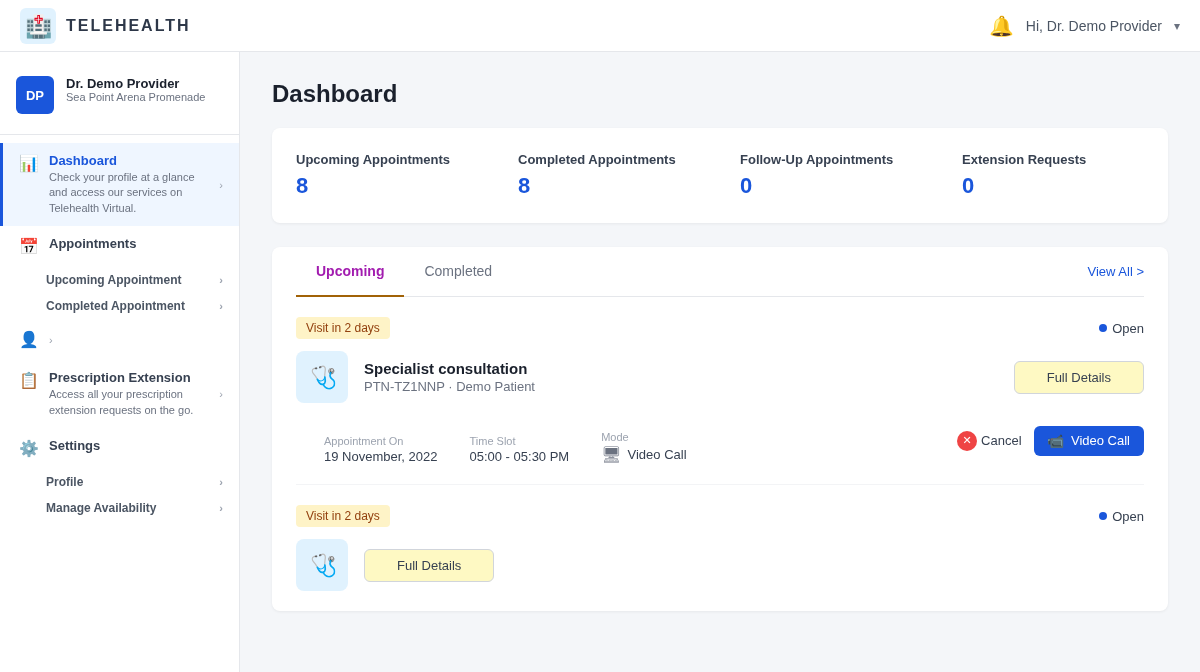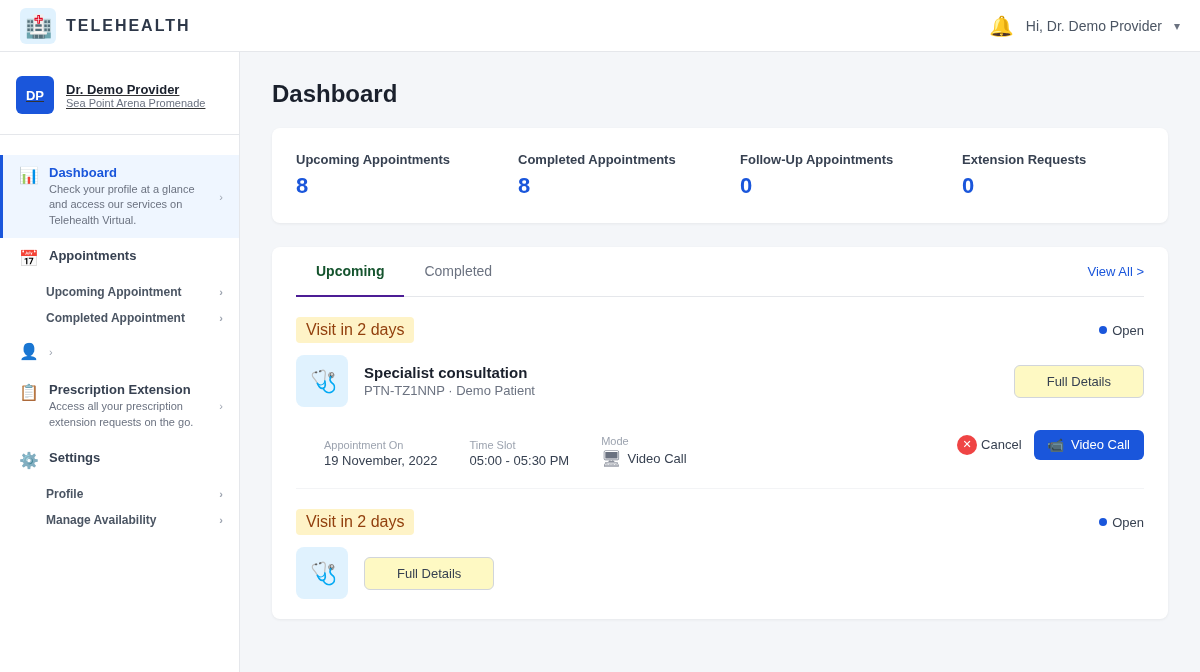--- a/index.html
+++ b/index.html
@@ -64,26 +64,25 @@
     .sidebar {
       width: 240px;
       background: #fff;
       border-right: 1px solid #e5e7eb;
       padding: 16px 0;
       flex-shrink: 0;
       overflow-y: auto;
     }
     .user-profile {
       display: flex;
-      align-items: center;
+      align-items: flex-start;
       gap: 12px;
       padding: 8px 16px 20px;
       border-bottom: 1px solid #e5e7eb;
-      margin-bottom: 20px;
-      text-decoration: underline;
+      margin-bottom: 8px;
     }
     .avatar {
       width: 38px;
       height: 38px;
       background: #1a56db;
       color: #fff;
       border-radius: 6px;
       display: flex;
       align-items: center;
       justify-content: center;
@@ -219,22 +218,22 @@
     .tab {
       padding: 16px 20px;
       font-size: 14px;
       font-weight: 500;
       color: #6b7280;
       cursor: pointer;
       border-bottom: 2px solid transparent;
       margin-bottom: -1px;
     }
     .tab.active {
-      color: #14532d;
-      border-bottom: 2px solid #4c1d95;
+      color: #a21caf;
+      border-bottom: 2px solid #a16207;
       font-weight: 600;
     }
     .view-all {
       font-size: 13px;
       color: #1a56db;
       cursor: pointer;
       display: flex;
       align-items: center;
       gap: 2px;
     }
@@ -248,21 +247,21 @@
 
     .card-top {
       display: flex;
       align-items: center;
       justify-content: space-between;
       margin-bottom: 12px;
     }
     .visit-badge {
       background: #fef3c7;
       color: #92400e;
-      font-size: 16px;
+      font-size: 12px;
       font-weight: 500;
       padding: 4px 10px;
       border-radius: 4px;
     }
     .status-indicator {
       display: flex;
       align-items: center;
       gap: 5px;
       font-size: 13px;
       color: #374151;

